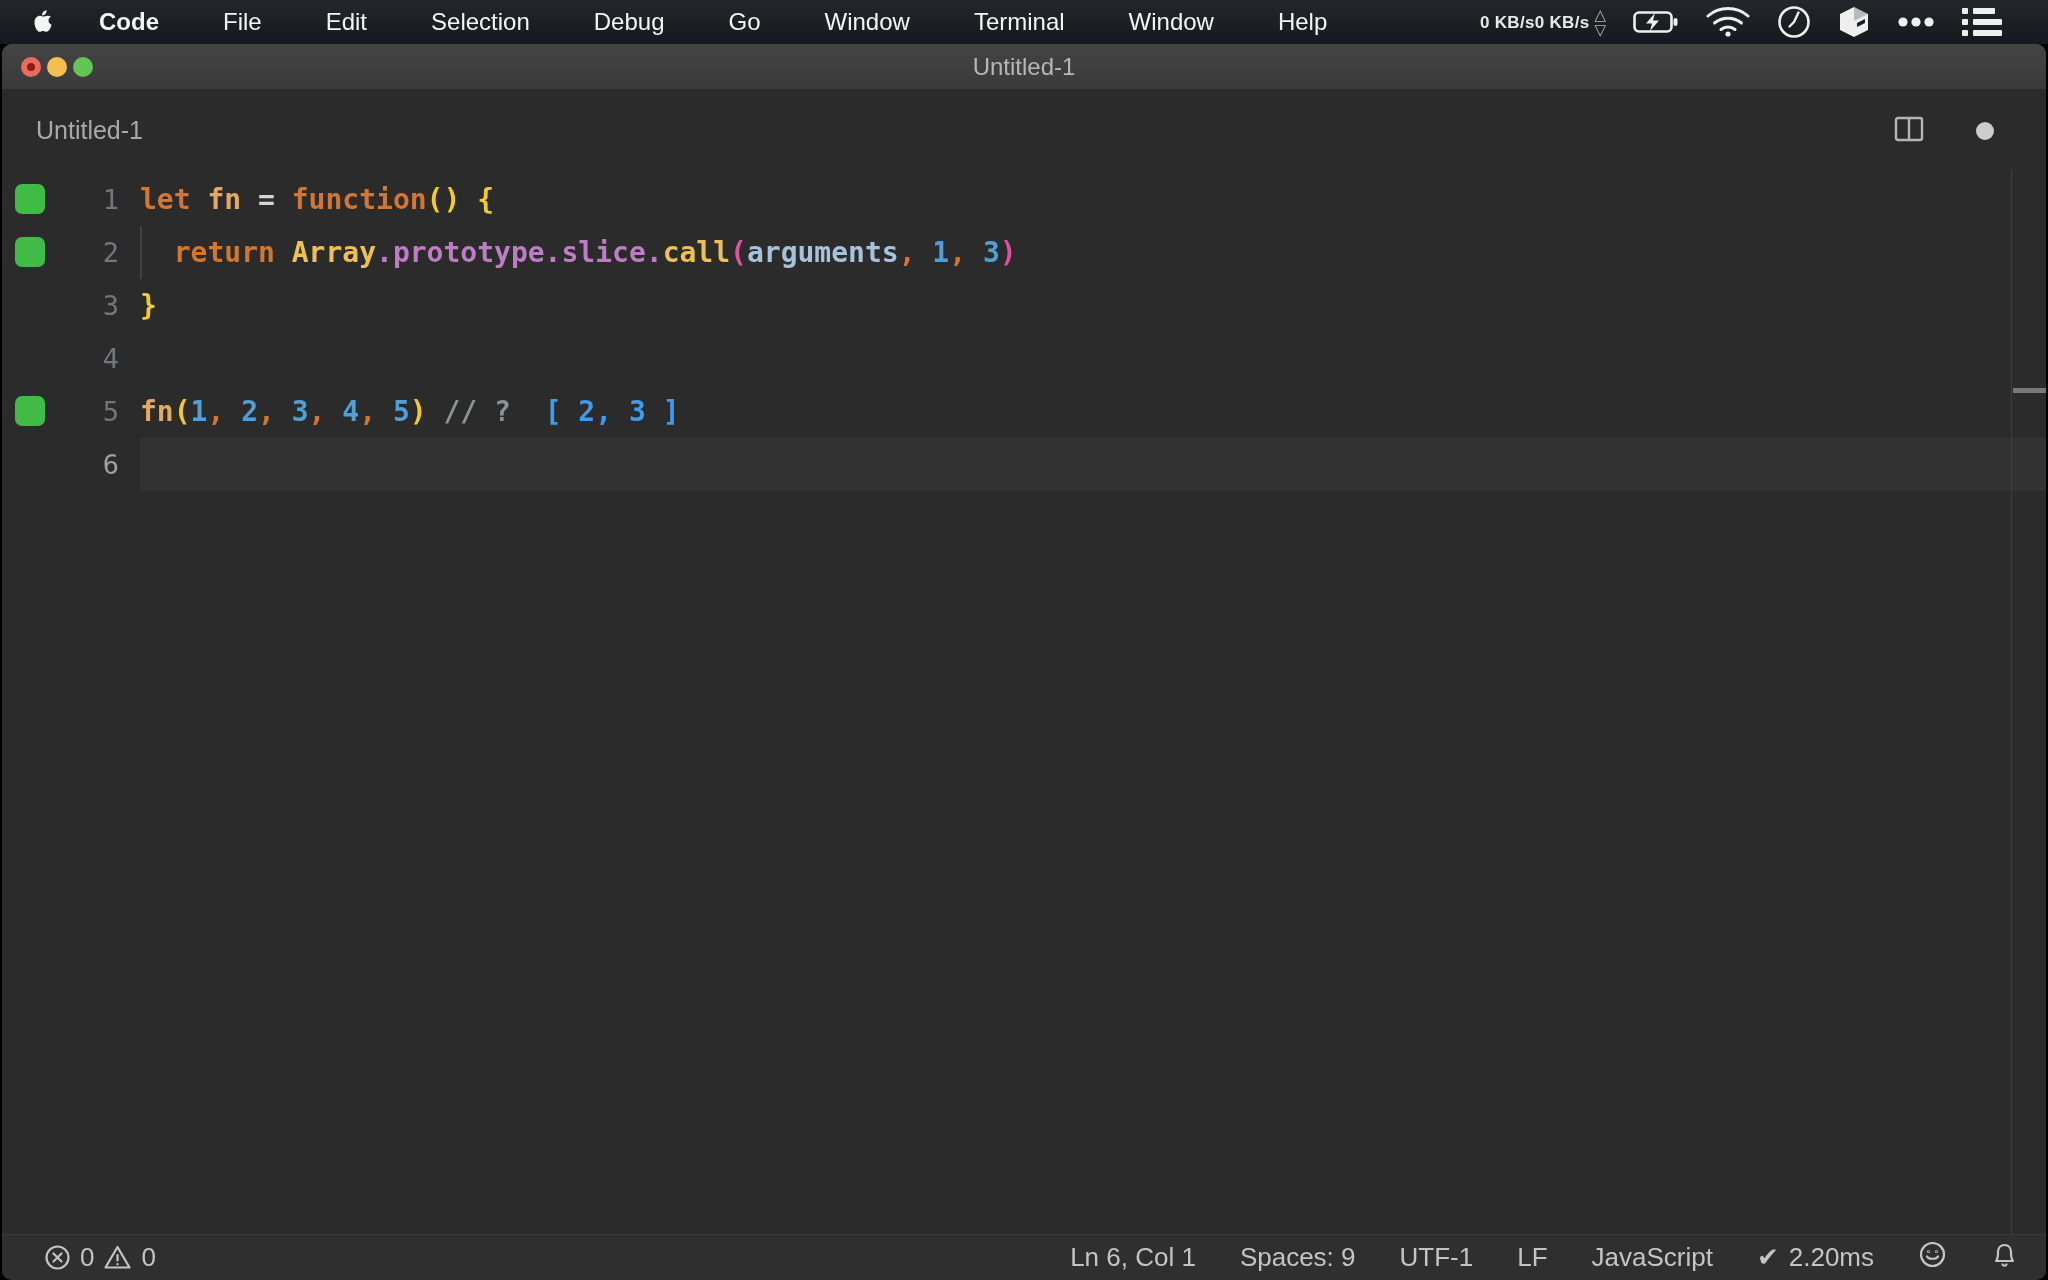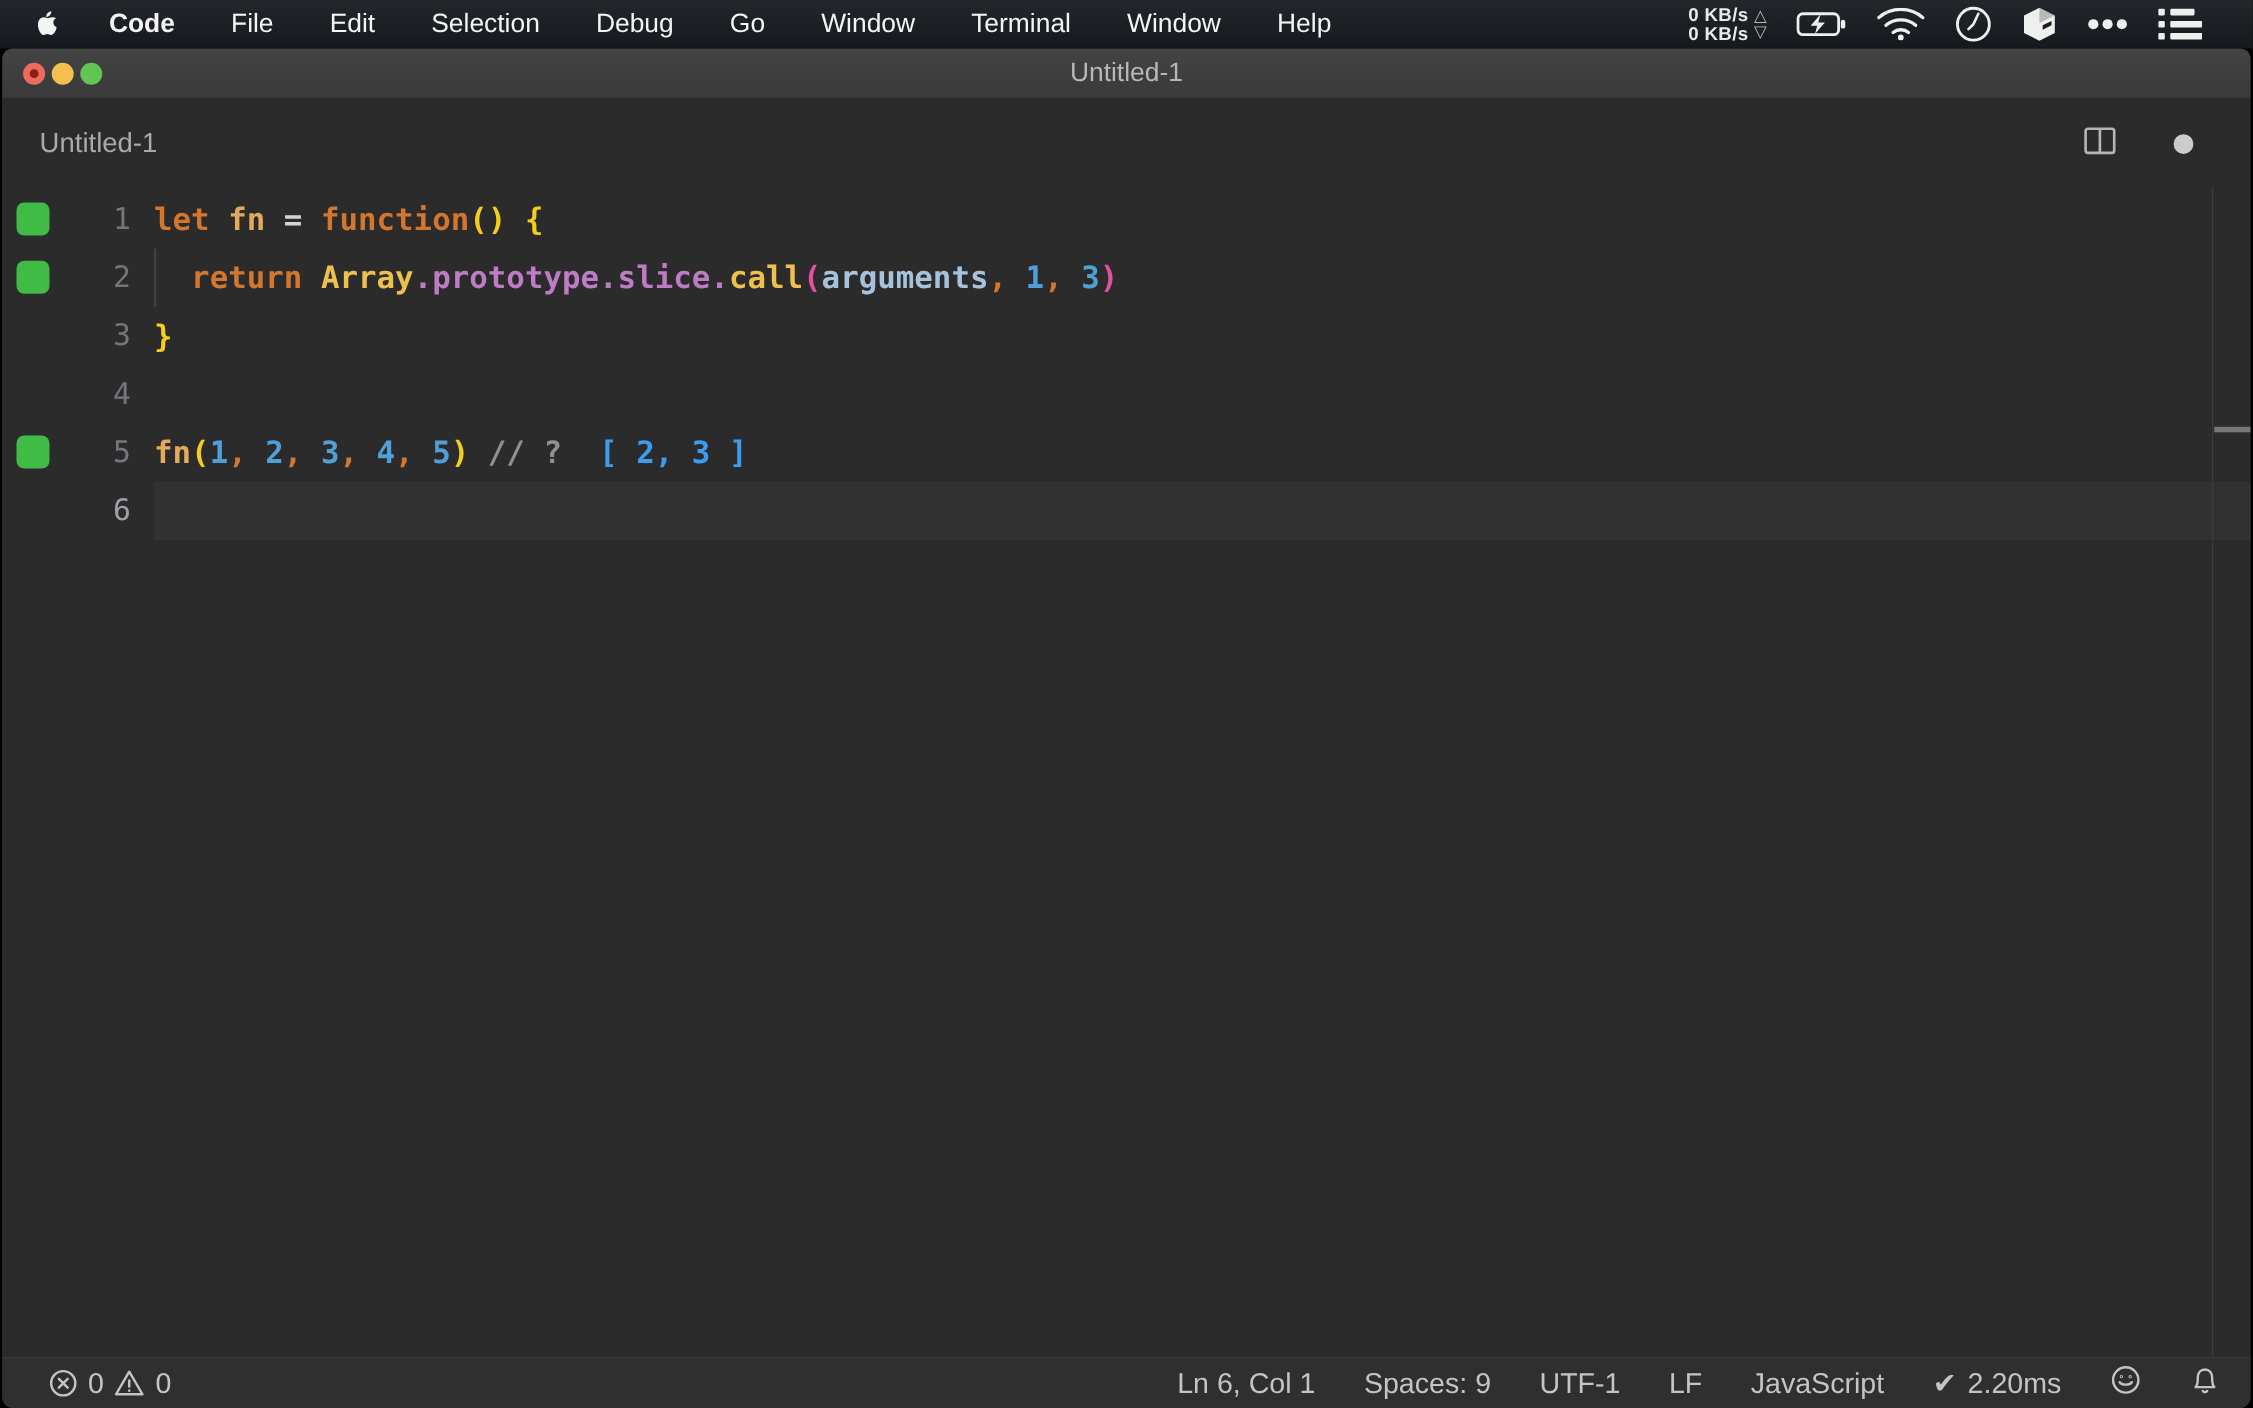--- a/index.html
+++ b/index.html
@@ -10,21 +10,21 @@
   .menubar { position:absolute; left:0; top:0; width:2048px; height:44px;
              background:linear-gradient(180deg,#23262b 0%,#15181c 100%);
              display:flex; align-items:center; color:#f1f1f1; }
   .menubar-left { display:flex; align-items:center; gap:45px; padding-left:32px; }
   .menu-item { font-size:24px; color:#f4f4f4; white-space:nowrap; }
   .menu-item.app-name { font-weight:bold; }
   .apple { width:22px; height:26px; display:block; }
   .menubar-right { position:absolute; right:46px; top:0; height:44px;
                    display:flex; align-items:center; gap:27px; }
   .net { display:flex; align-items:center; gap:5px; color:#e9e9e9; }
-  .net-col { display:flex; flex-direction:column; align-items:flex-end;
+  .net-col { display:flex; align-items:flex-end;
              font-size:17px; line-height:17px; font-weight:bold; letter-spacing:.3px; }
   .net-arrows { display:flex; flex-direction:column; font-size:15px; line-height:15px; color:#b9b9b9; }
   .mb-icon { display:block; }
 
   
   .window { position:absolute; left:2px; right:2px; top:44px; bottom:0;
             background:#2b2b2b; border-radius:10px; overflow:hidden; }
 
   .titlebar { position:absolute; left:0; right:0; top:0; height:46px;
               background:linear-gradient(180deg,#434343,#3a3a3a);
@@ -74,21 +74,21 @@
 <body>
 
 <div class="menubar">
   <div class="menubar-left">
     <span>
       <svg class="apple" viewBox="0 0 22 26">
         <path fill="#f4f4f4" d="M15.3 6.7c-1.6 0-2.9.9-3.7.9-.9 0-2.1-.9-3.6-.9C5.2 6.7 2.5 9 2.5 13.4c0 4.5 2.8 9.4 5.2 9.4 1.1 0 2-.8 3.4-.8 1.3 0 2 .8 3.4.8 2.4 0 4.9-4.5 4.9-7.2-2-.9-2.9-2.3-2.9-4 0-1.9 1.1-3.2 2.4-3.9-.9-.7-2.2-1-3.6-1z"></path>
         <path fill="#f4f4f4" d="M14.6 1.2c-1.2.1-2.7.9-3.5 1.9-.7.9-1.2 2.1-1 3.3 1.3.1 2.6-.7 3.4-1.7.8-1 1.3-2.2 1.1-3.5z"></path>
       </svg>
     </span>
-    <span id="menu-items" style="display: inline-flex; gap: 51px;">
+    <span id="menu-items" style="display: inline-flex; gap: 64px;">
         <span class="menu-item app-name">Code</span>
         <span class="menu-item">File</span>
         <span class="menu-item">Edit</span>
         <span class="menu-item">Selection</span>
         <span class="menu-item">Debug</span>
         <span class="menu-item">Go</span>
         <span class="menu-item">Window</span>
         <span class="menu-item">Terminal</span>
         <span class="menu-item">Window</span>
         <span class="menu-item">Help</span>

